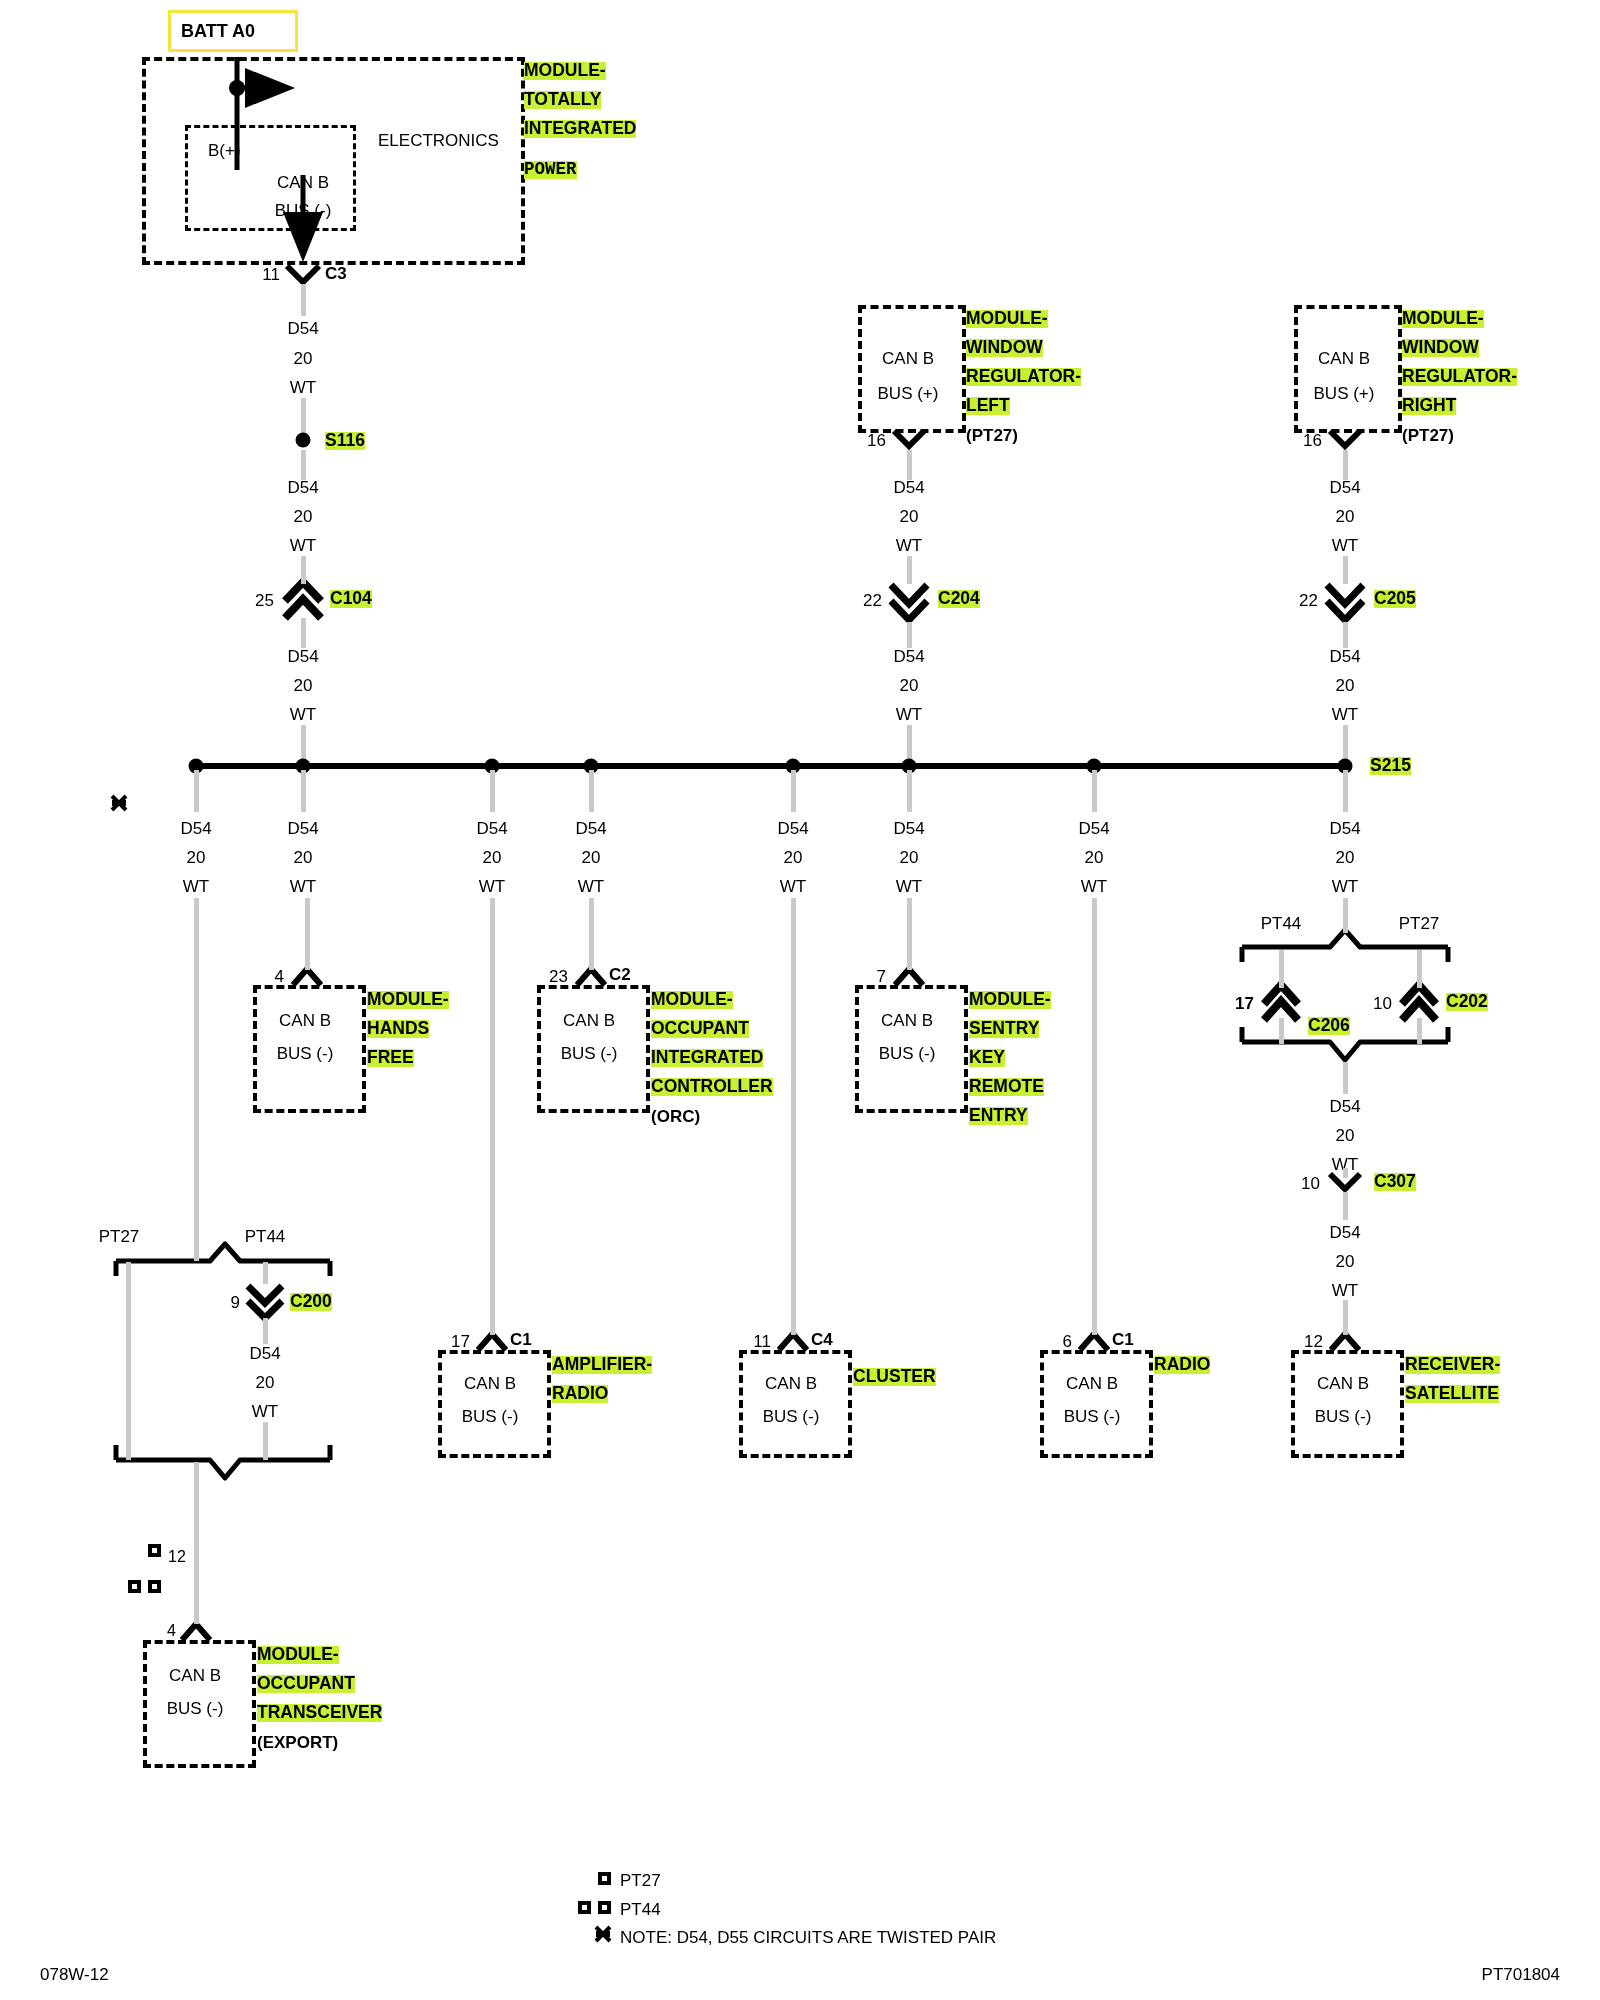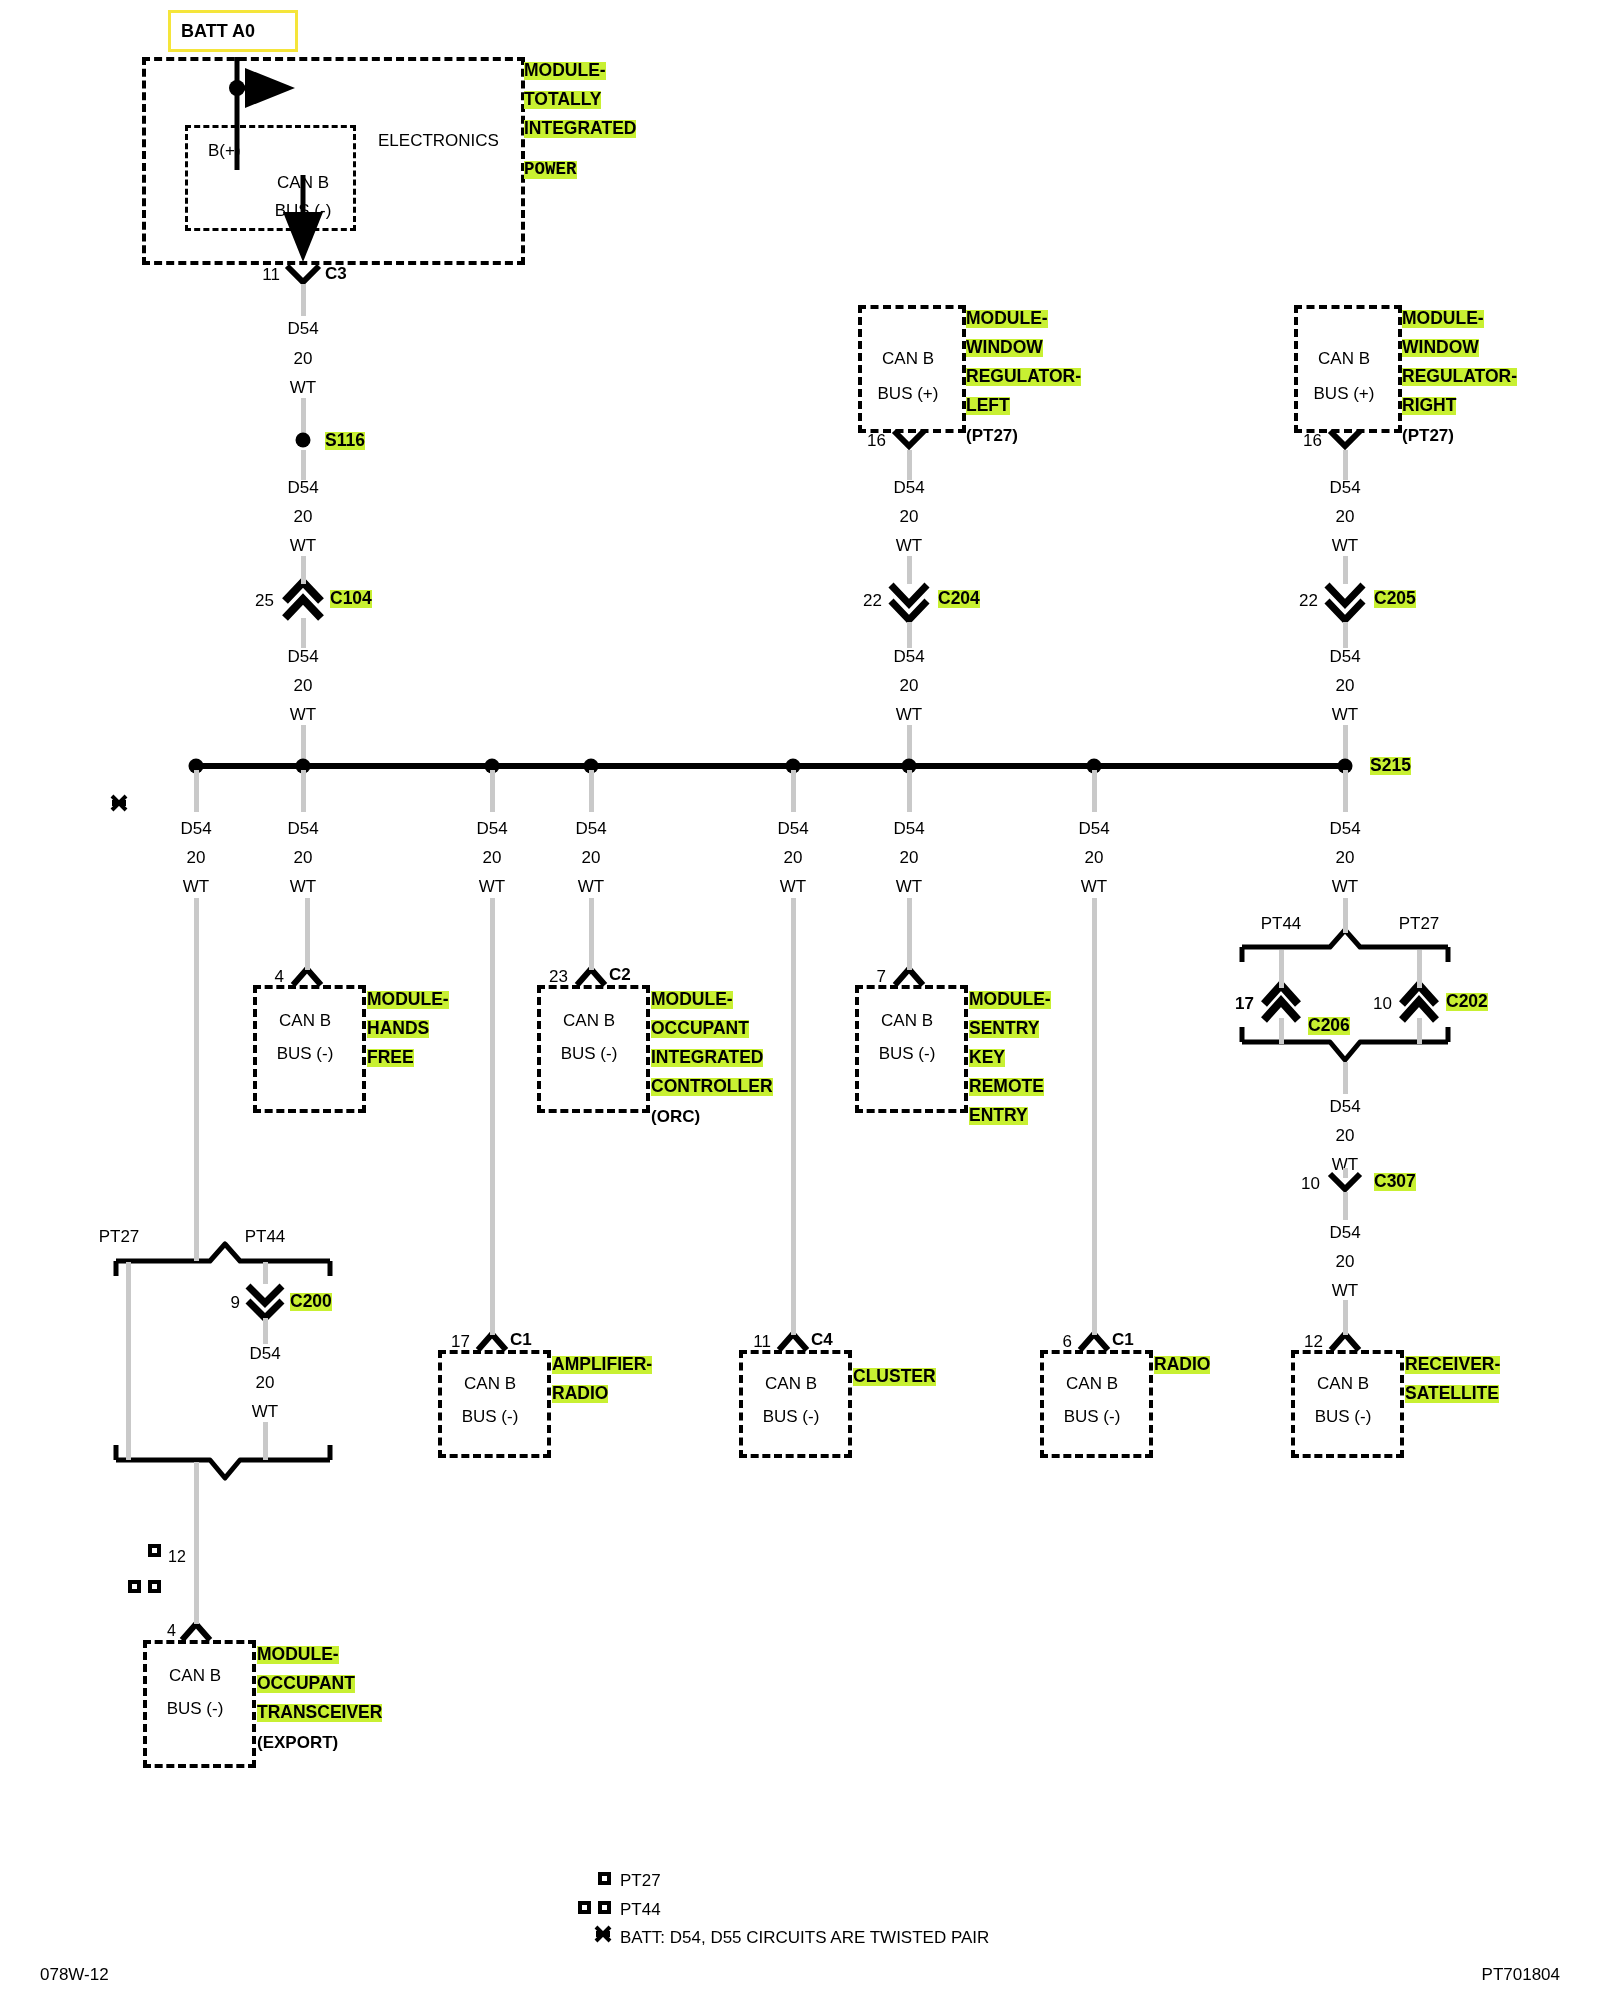--- a/index.html
+++ b/index.html
@@ -411,18 +411,18 @@
     <div class="t hl" style="left:0;top:29px;">OCCUPANT</div>
     <div class="t hl" style="left:0;top:58px;">TRANSCEIVER</div>
     <div class="t bold" style="left:0;top:88px;">(EXPORT)</div>
   </div>
 
   <div class="sq" style="left:598px;top:1872px;"></div>
   <div class="t" style="left:620px;top:1872px;">PT27</div>
   <div class="sq" style="left:578px;top:1901px;"></div>
   <div class="sq" style="left:598px;top:1901px;"></div>
   <div class="t" style="left:620px;top:1901px;">PT44</div>
-  <div class="t" style="left:620px;top:1929px;">BATT:  D54, D55    CIRCUITS ARE TWISTED PAIR</div>
+  <div class="t" style="left:620px;top:1929px;">NOTE:  D54, D55    CIRCUITS ARE TWISTED PAIR</div>
 
   <div class="corner" style="left:40px;top:1965px;">078W-12</div>
   <div class="corner r" style="left:1560px;top:1965px;transform:translateX(-100%);">PT701804</div>
 
 </div>
 
 </body></html>

